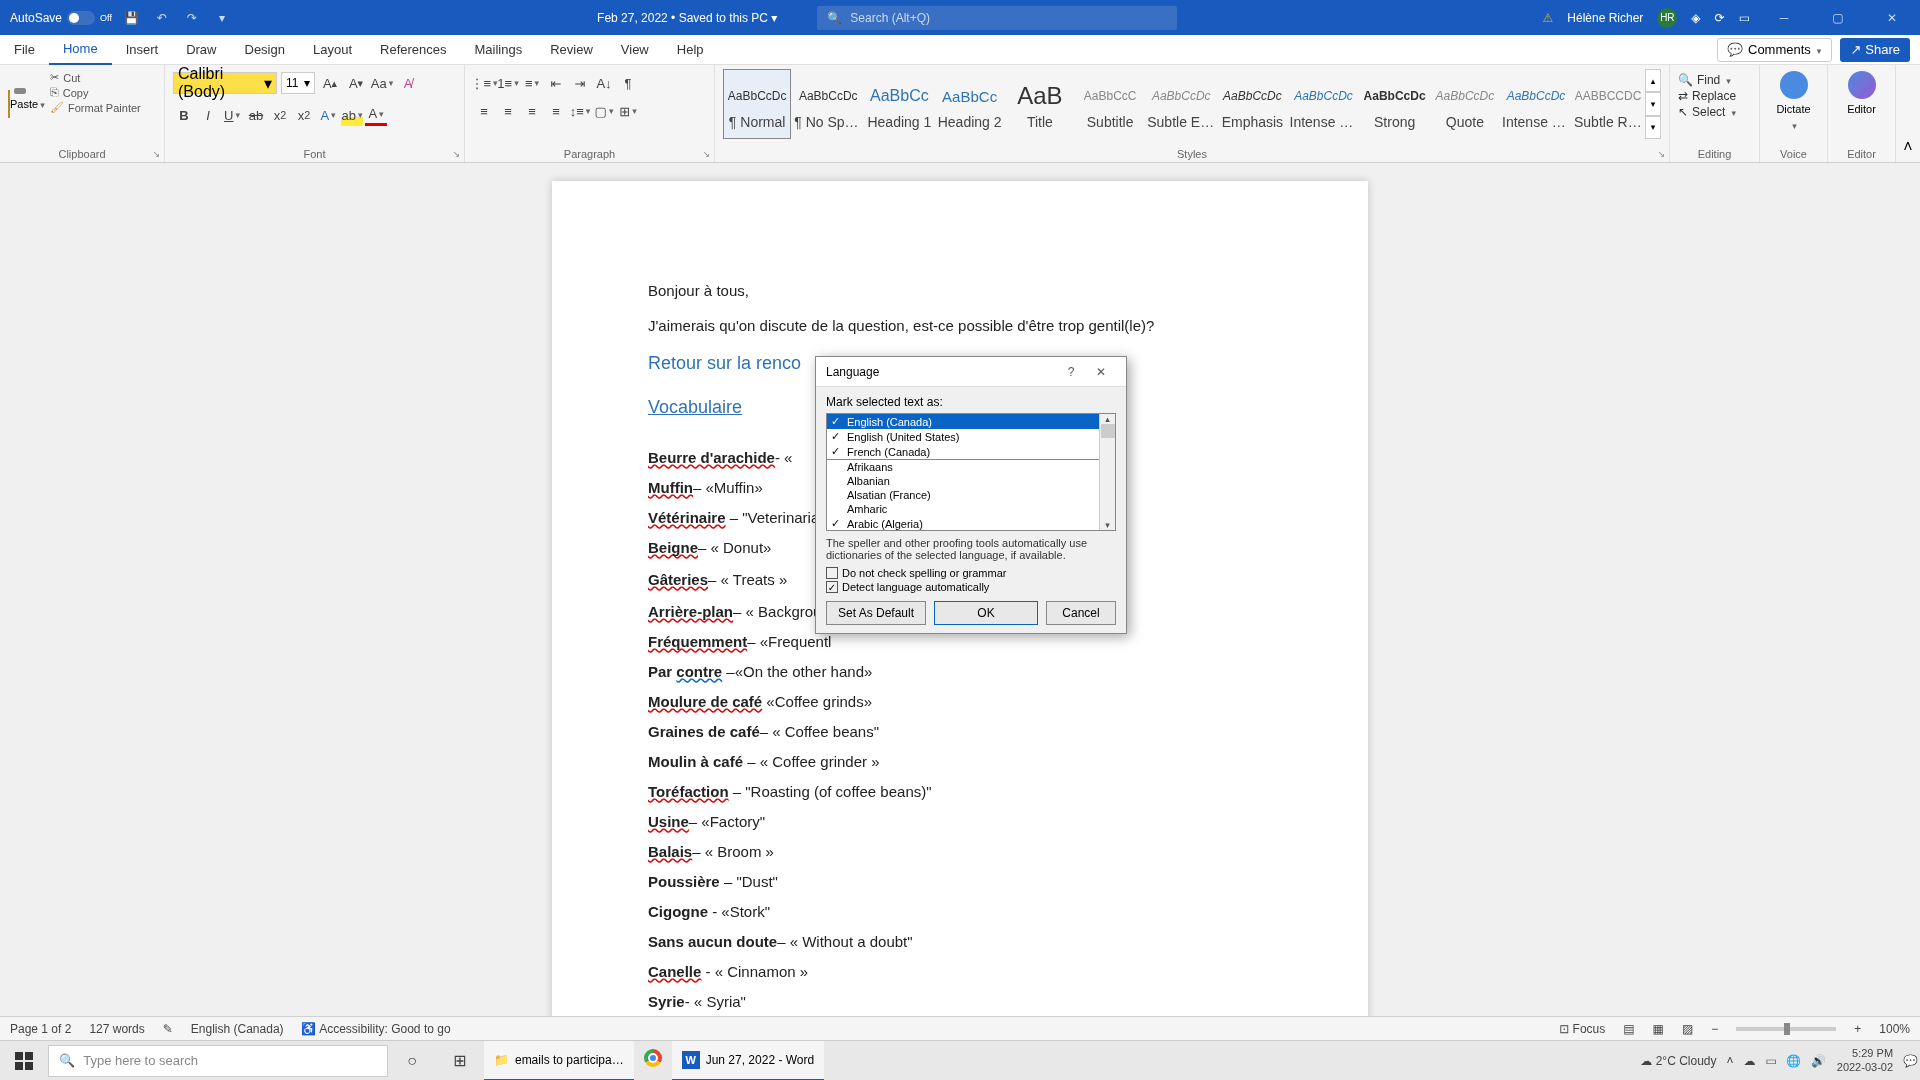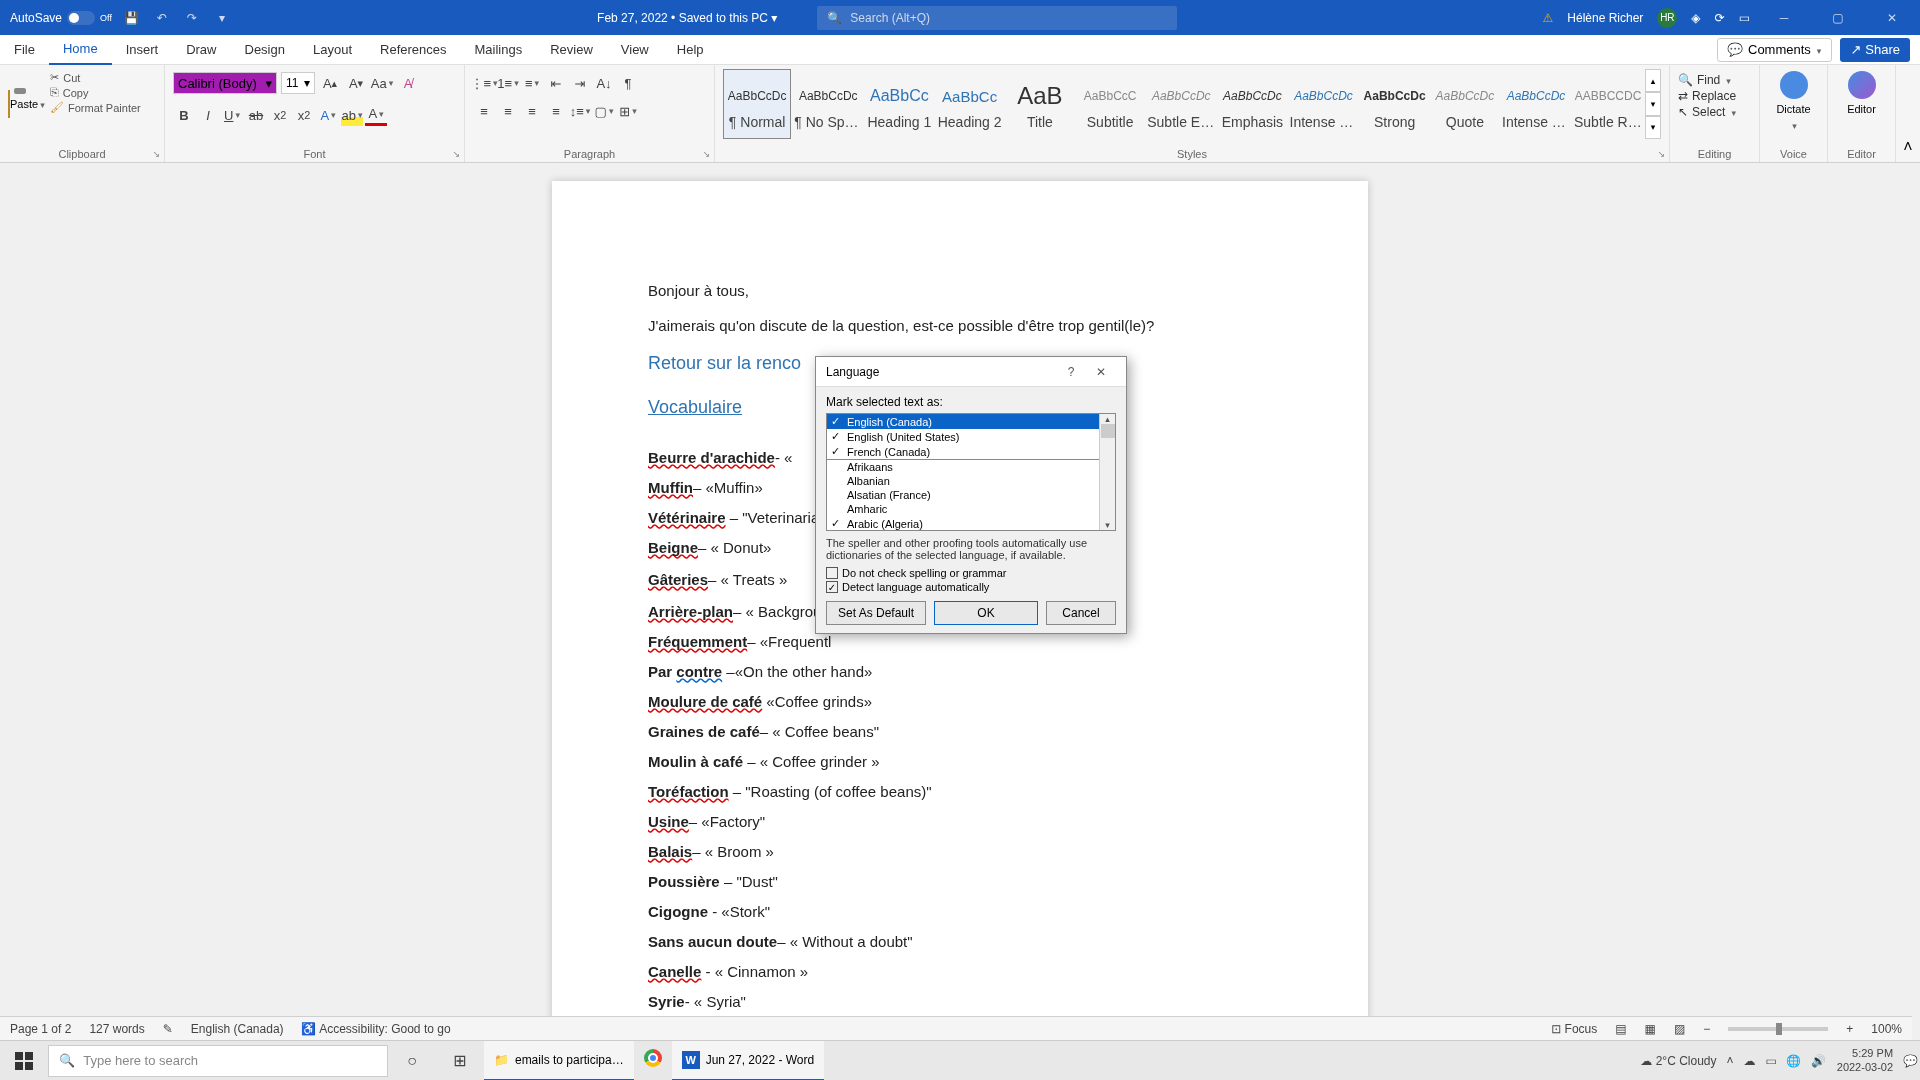--- a/index.html
+++ b/index.html
@@ -35,21 +35,21 @@
 .clipboard-group { width: 165px; }
 .clipboard-group .main-row { display: flex; gap: 6px; height: 70px; }
 .paste-btn { display: flex; flex-direction: row; align-items: center; width: 36px; font-size: 11px; }
 .paste-icon { width: 24px; height: 28px; background: #fff; border: 1px solid #b88a2a; position: relative; }
 .paste-icon::before { content: ""; position: absolute; top: -3px; left: 5px; width: 12px; height: 6px; background: #888; border-radius: 2px; }
 .clip-side { display: flex; flex-direction: column; gap: 2px; font-size: 11px; color: #555; padding-top: 2px; }
 .clip-side div { display: flex; align-items: center; gap: 4px; }
 
 .font-group { width: 300px; }
 .font-row1 { display: flex; align-items: center; gap: 4px; height: 28px; }
-.font-name { width: 104px; height: 22px; border: 1px solid #ccc; background: #a21caf; font-size: 13px; padding: 0 4px; display: flex; align-items: center; justify-content: space-between; }
+.font-name { width: 104px; height: 22px; border: 1px solid #ccc; background: #fde047; font-size: 16px; padding: 0 4px; display: flex; align-items: center; justify-content: space-between; }
 .font-size { width: 34px; height: 22px; border: 1px solid #ccc; background: #fff; font-size: 12px; padding: 0 4px; display: flex; align-items: center; justify-content: space-between; }
 .rbtn { width: 22px; height: 22px; display: flex; align-items: center; justify-content: center; font-size: 13px; color: #444; }
 .font-row2 { display: flex; align-items: center; gap: 2px; height: 28px; margin-top: 4px; }
 
 .para-group { width: 250px; }
 .para-row { display: flex; align-items: center; gap: 2px; height: 28px; }
 
 .styles-group { flex: 1; min-width: 0; }
 .styles-row { display: flex; gap: 2px; height: 70px; overflow: hidden; position: relative; padding-right: 18px; }
 .style-item { width: 70px; display: flex; flex-direction: column; align-items: center; justify-content: center; border: 1px solid transparent; font-size: 11px; }
@@ -95,21 +95,21 @@
 .dialog-note { font-size: 11px; color: #333; margin: 6px 0; }
 .dialog-check { display: flex; align-items: center; gap: 4px; font-size: 11px; margin: 2px 0; }
 .dialog-check .box { width: 12px; height: 12px; border: 1px solid #555; display: flex; align-items: center; justify-content: center; font-size: 10px; }
 .dialog-buttons { display: flex; gap: 8px; margin-top: 8px; }
 .dialog-buttons button { height: 24px; border: 1px solid #888; background: #e8e8e8; font-size: 12px; }
 .dialog-buttons .ok { flex: 1; border: 1px solid #0a64c8; }
 .dialog-buttons .setdef { width: 100px; }
 .dialog-buttons .cancel { width: 70px; }
 
 
-.statusbar { position: absolute; bottom: 40px; left: 0; right: 8px; height: 24px; background: #f5f5f5; border-top: 1px solid #d0d0d0; display: flex; align-items: center; font-size: 12px; color: #444; padding: 0 10px; gap: 18px; }
+.statusbar { position: absolute; bottom: 40px; left: 0; right: 0; height: 24px; background: #f5f5f5; border-top: 1px solid #d0d0d0; display: flex; align-items: center; font-size: 12px; color: #444; padding: 0 10px; gap: 18px; }
 .statusbar .spacer { flex: 1; }
 .zoom-slider { width: 100px; height: 4px; background: #ccc; position: relative; }
 .zoom-slider::after { content: ""; position: absolute; left: 48px; top: -4px; width: 6px; height: 12px; background: #888; }
 
 
 .taskbar { position: absolute; bottom: 0; left: 0; right: 0; height: 40px; background: #e8e8e8; border-top: 1px solid #ccc; display: flex; align-items: center; }
 .taskbar .start { width: 48px; height: 40px; display: flex; align-items: center; justify-content: center; }
 .win-logo { width: 18px; height: 18px; display: grid; grid-template-columns: 1fr 1fr; grid-template-rows: 1fr 1fr; gap: 2px; }
 .win-logo div { background: #333; }
 .taskbar .search { width: 340px; height: 32px; background: #fff; border: 1px solid #ccc; display: flex; align-items: center; padding: 0 10px; gap: 8px; color: #888; font-size: 13px; }

